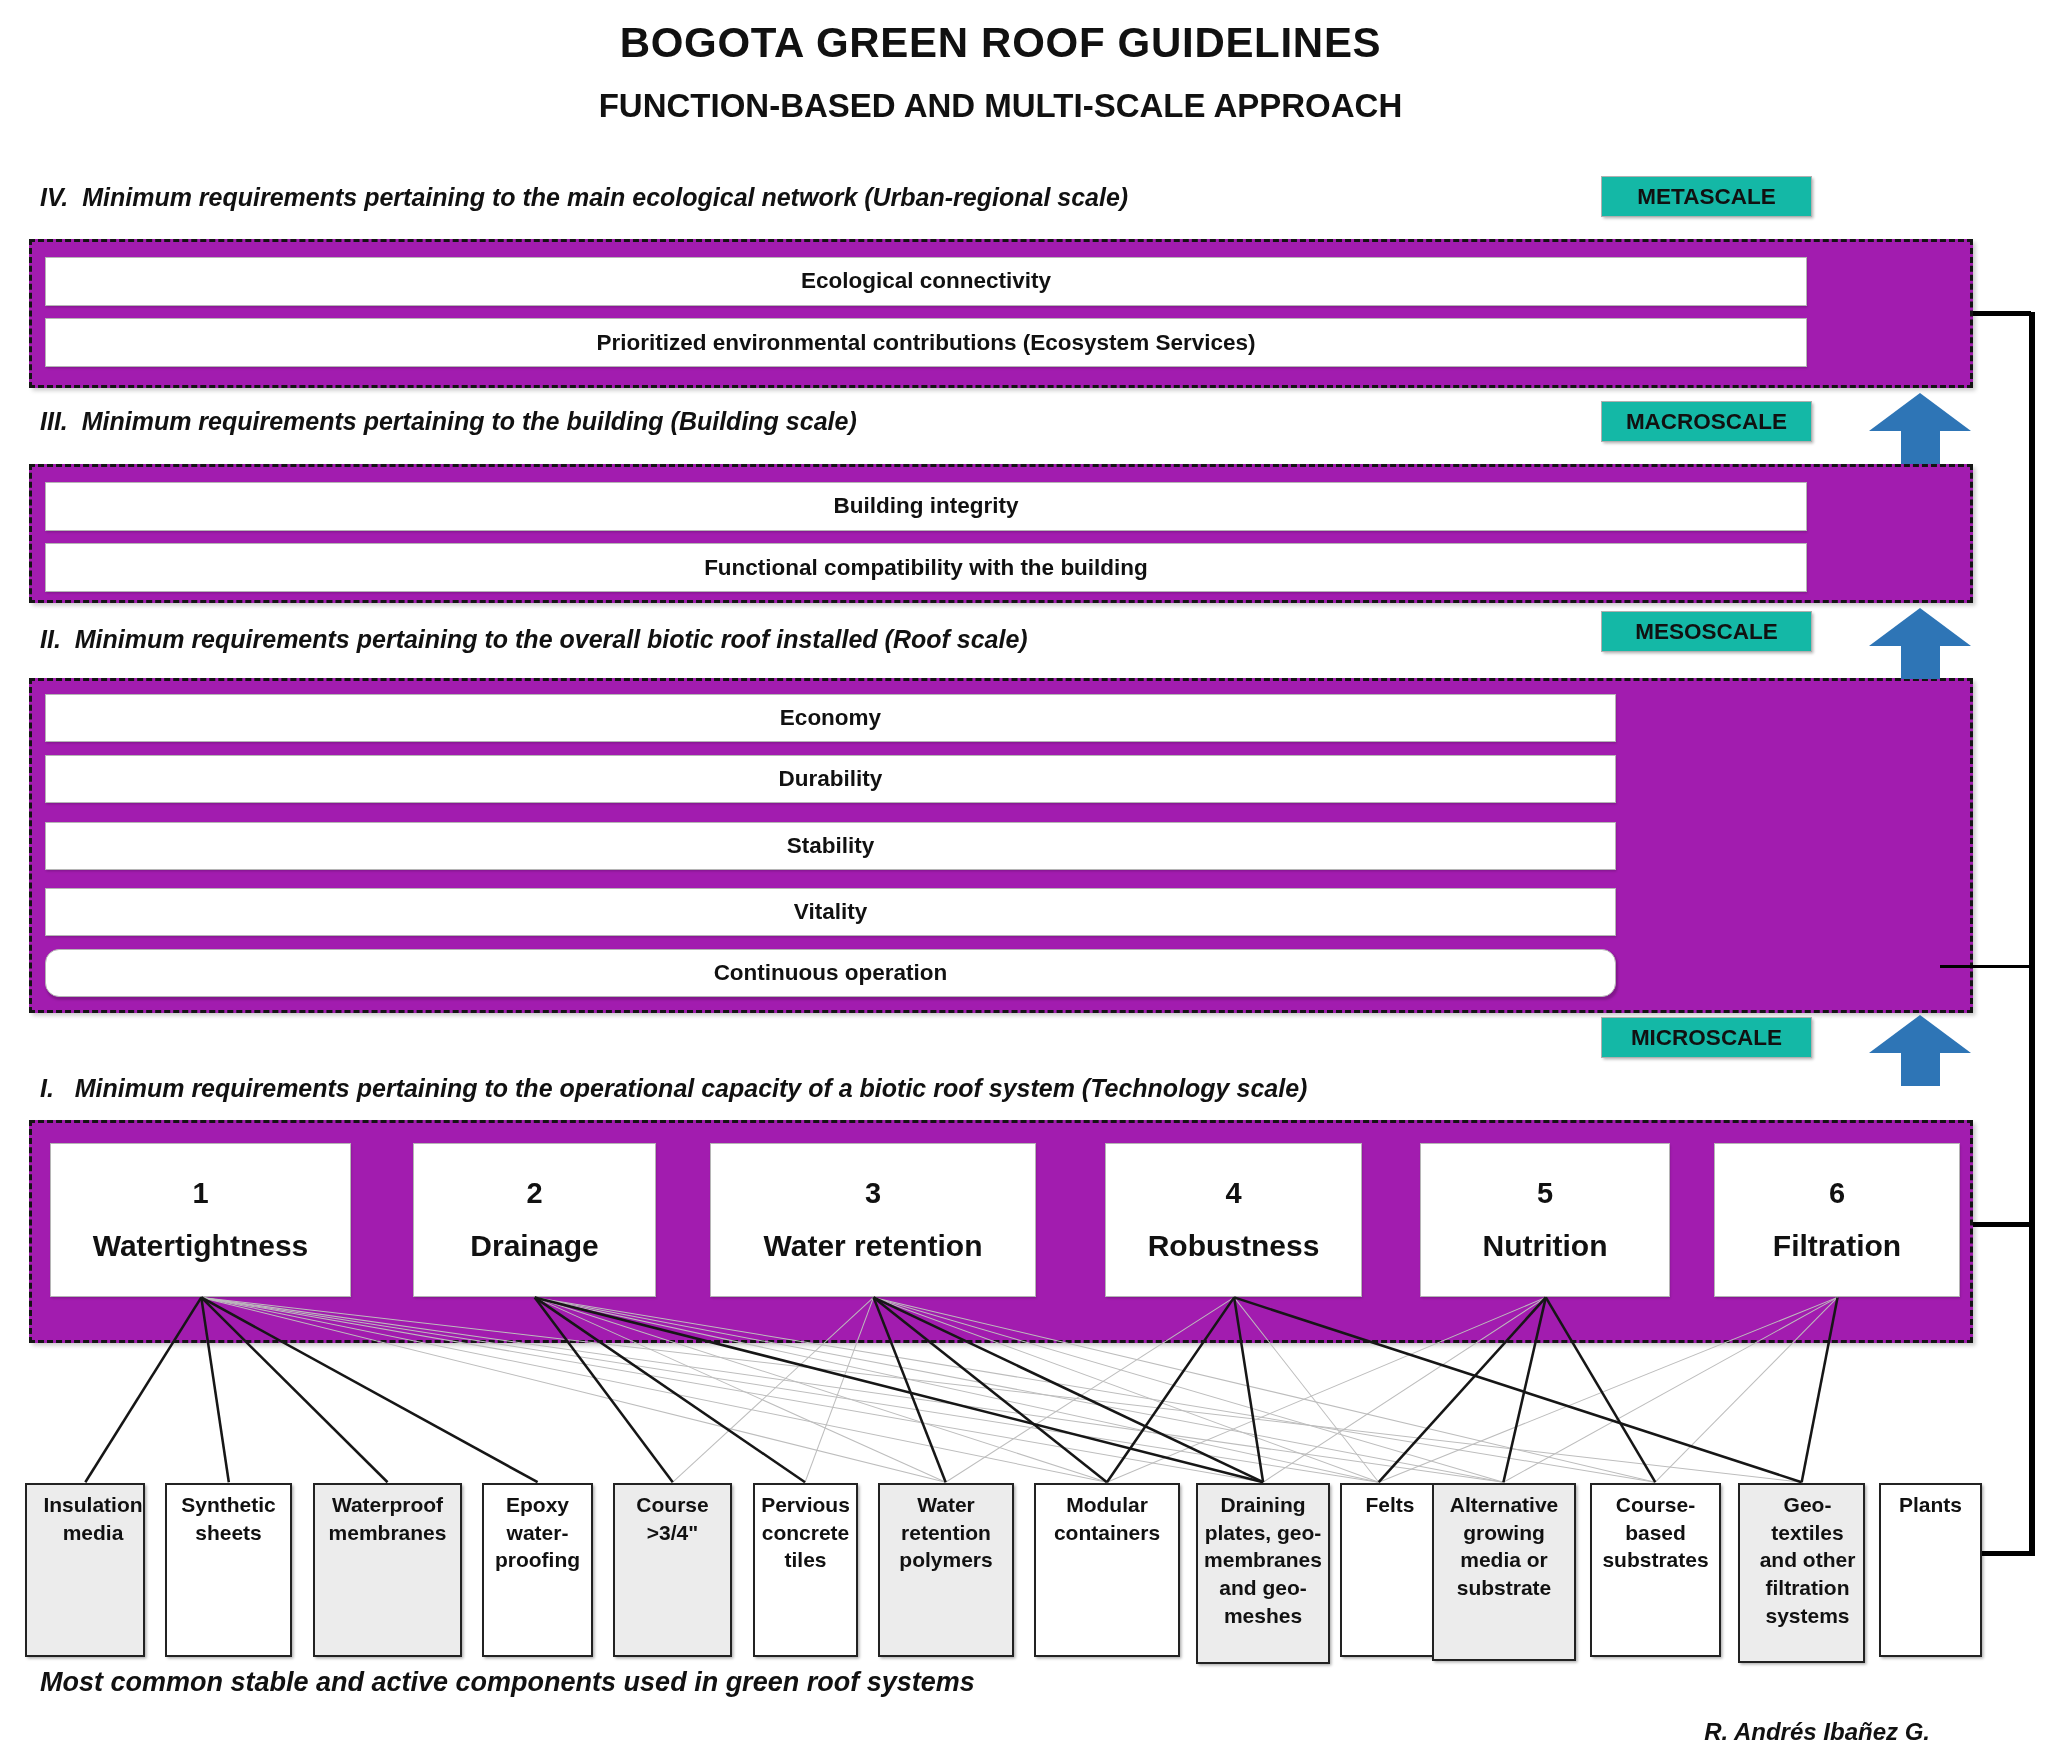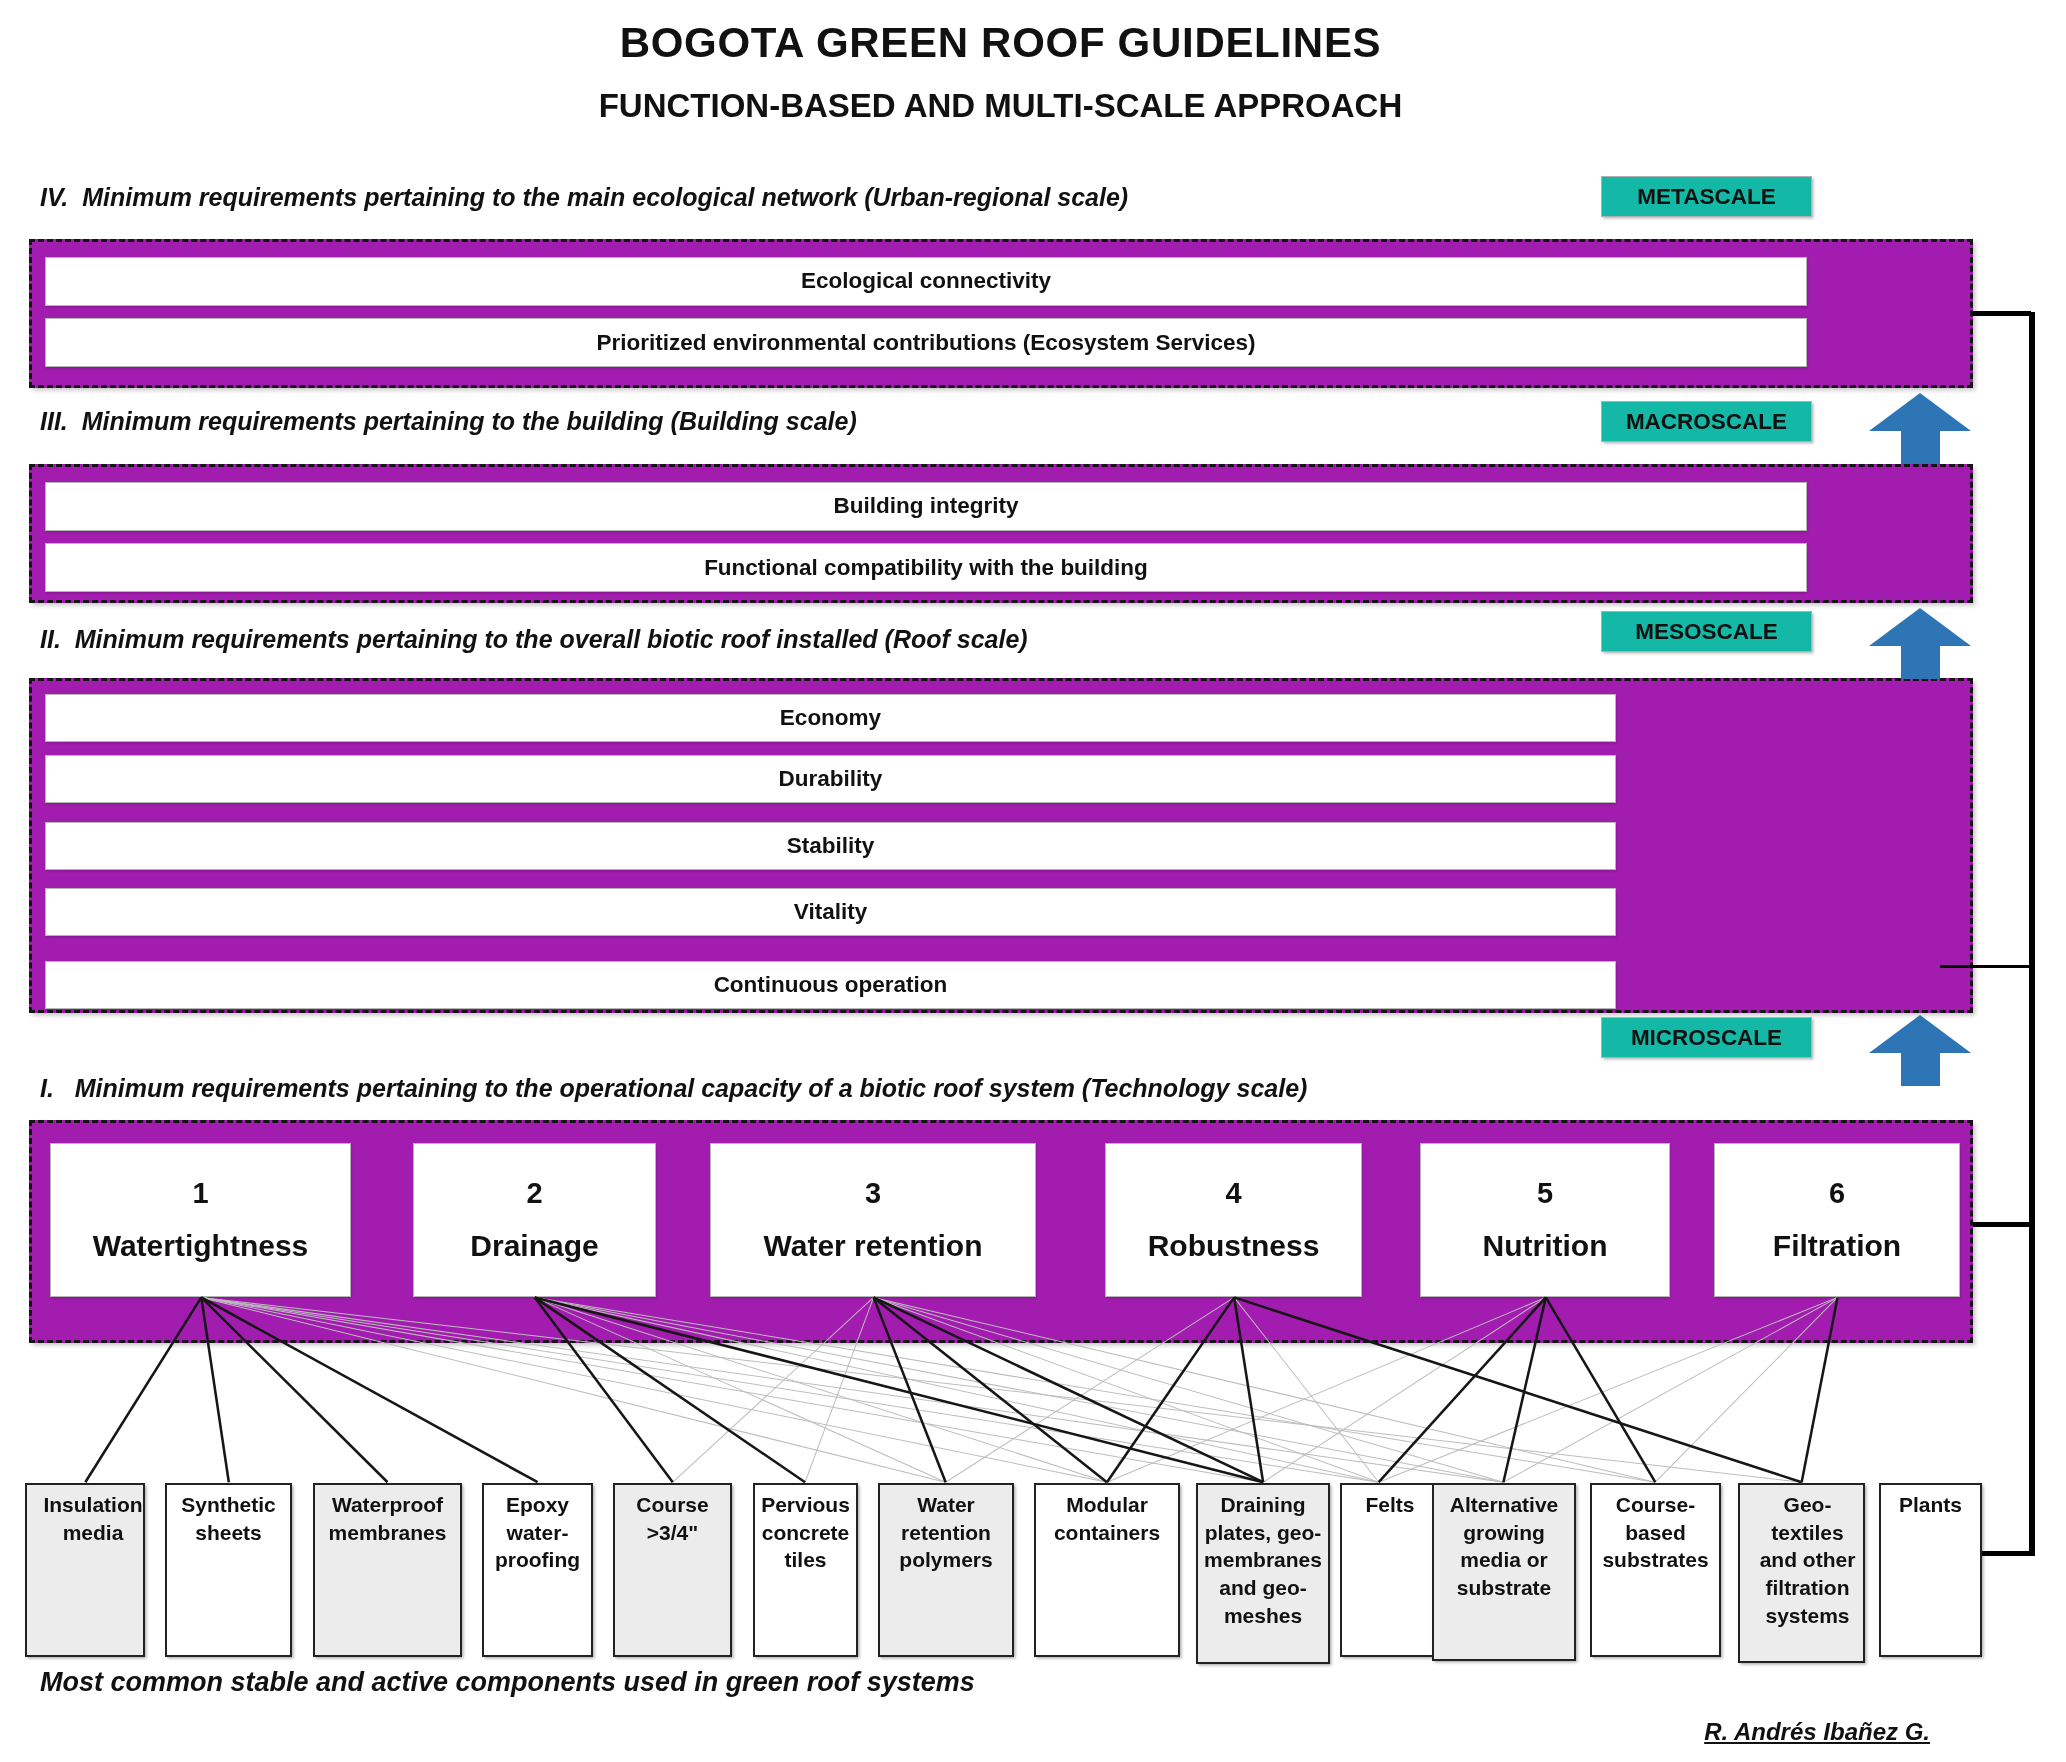--- a/index.html
+++ b/index.html
@@ -26,21 +26,21 @@
               box-shadow:2.9px 2.9px 4.3px rgba(0,0,0,.22);z-index:1;padding-left:38px;}
   .b-iv{top:239px;height:149px;} .b-iii{top:464px;height:139px;}
   .b-ii{top:678px;height:335px;} .b-i{top:1120px;height:223px;}
 
   .wrow{position:absolute;left:13px;background:#fff;border:1.4px solid #b5b5b5;
         box-shadow:1.4px 2.2px 2.2px rgba(0,0,0,.2);display:flex;align-items:center;
         justify-content:center;font-size:22.5px;font-weight:bold;box-sizing:border-box;}
   .b-iv .wrow,.b-iii .wrow{width:1762px;height:49px;}
   .b-ii .wrow{width:1571px;height:48px;}
   .r-0{top:14.5px;} .r-1{top:76px;}
-  .q-0{top:13px;} .q-1{top:74px;} .q-2{top:141px;} .q-3{top:207px;} .q-4{top:280px;}
+  .q-0{top:13px;} .q-1{top:74px;} .q-2{top:141px;} .q-3{top:207px;} .q-4{top:268px;border-radius:14px;}
 
   .req-card{position:absolute;top:20px;height:154px;background:#fff;
             border:1.4px solid #b5b5b5;box-shadow:1.4px 2.2px 2.2px rgba(0,0,0,.2);
             box-sizing:border-box;display:flex;flex-direction:column;
             align-items:center;justify-content:center;gap:19px;}
   .req-num{font-size:29px;font-weight:bold;}
   .req-label{font-size:30px;font-weight:bold;}
   .rc-0{left:18px;width:301px;} .rc-1{left:381px;width:243px;}
   .rc-2{left:678px;width:326px;} .rc-3{left:1073px;width:257px;}
   .rc-4{left:1388px;width:250px;} .rc-5{left:1682px;width:246px;}
@@ -72,21 +72,21 @@
   .stub-plants{left:1982px;top:1551px;width:49px;height:5px;}
 
   #edges{position:absolute;left:0;top:0;width:2066px;height:1762px;z-index:5;
          pointer-events:none;}
   #edges line.pri{stroke:#161616;stroke-width:3.5;}
   #edges line.sec{stroke:#bdbdbd;stroke-width:1.4;}
 
   .footer-note{position:absolute;left:40px;top:1667px;font-size:27px;
                font-weight:bold;font-style:italic;}
   .credit{position:absolute;right:136px;top:1718px;font-size:24px;
-          font-weight:bold;font-style:italic;text-decoration:underline;}
+          font-weight:bold;font-style:italic;}
 </style>
 </head>
 <body>
 
 <div class="page">
 
   <div class="title">BOGOTA GREEN ROOF GUIDELINES</div>
   <div class="subtitle">FUNCTION-BASED AND MULTI-SCALE APPROACH</div>
 
   <div class="sec-heading h-iv">IV.&nbsp;&nbsp;Minimum requirements pertaining to the main ecological network (Urban-regional scale)</div>

